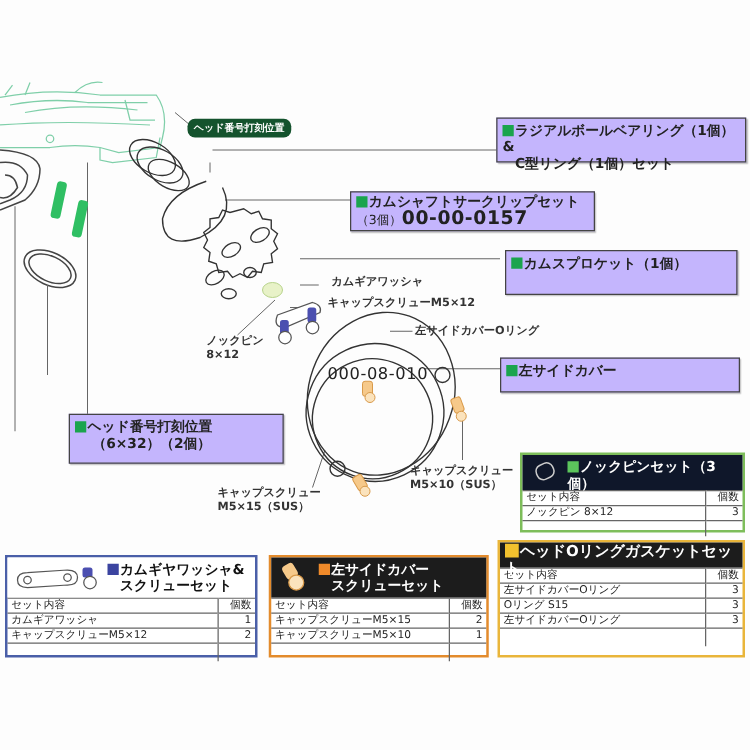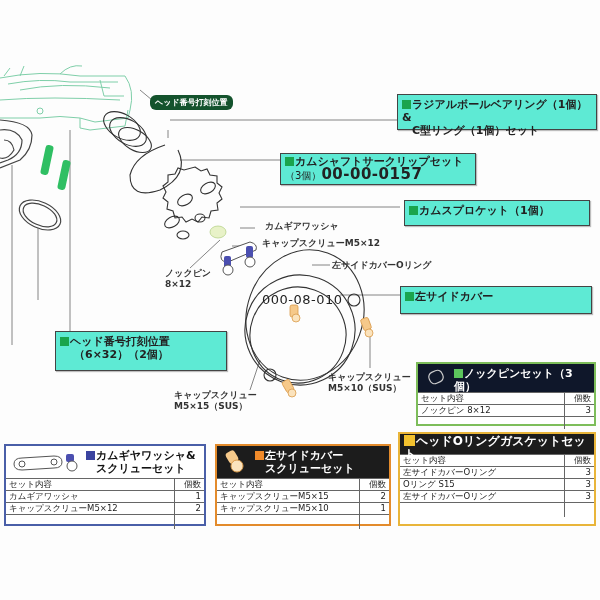--- a/index.html
+++ b/index.html
@@ -1,20 +1,20 @@
 <!DOCTYPE html>
 <html><head>
 <meta charset="utf-8">
 <style>
   * { box-sizing: border-box; margin: 0; padding: 0; }
   html, body { width: 600px; height: 600px; background: #fdfdfd; overflow: hidden; }
   body { position: relative; font-family: "DejaVu Sans", sans-serif; color: #222; }
   #diagram { position: absolute; left: 0; top: 0; width: 600px; height: 600px; }
   .callout {
-    position: absolute; border: 1px solid #444; background: #5eead4;
+    position: absolute; border: 1px solid #444; background: #c4b5fd;
     font-size: 11px; line-height: 13px; padding: 3px 4px; font-weight: bold; color: #222;
     box-shadow: 1px 1px 1px rgba(0,0,0,0.25);
   }
   .sq { display: inline-block; width: 9px; height: 9px; background: #1aa44d; margin-right: 1px; vertical-align: -1px; }
   .partno { font-size: 15px; font-weight: bold; letter-spacing: 0.5px; }
   .label { position: absolute; font-size: 9px; line-height: 11px; color: #333; font-weight: bold; white-space: nowrap; }
   .red-tag { position: absolute; background: #14532d; color: #fff; font-size: 8px; font-weight: bold; padding: 2px 5px; border-radius: 6px; white-space: nowrap; }
   .big-partno { position: absolute; font-size: 13px; color: #222; letter-spacing: 0.5px; }
 
   .setbox { position: absolute; background: #fff; border: 2px solid; }
@@ -121,21 +121,21 @@
 <div class="callout" style="left:397px; top:94px; width:200px; height:36px;">
   <span class="sq"></span><span>ラジアルボールベアリング（1個）&amp;</span><br>
   <span style="padding-left:10px;text-align:right;">C型リング（1個）セット</span>
 </div>
 
 <div class="callout" style="left:280px; top:153px; width:196px; height:32px; padding-top:1px;">
   <span class="sq"></span><span>カムシャフトサークリップセット</span><br>
   <span style="font-weight:normal; font-size:10px;">（3個）</span><span class="partno">00-00-0157</span>
 </div>
 
-<div class="callout" style="left:404px; top:200px; width:186px; height:26px;">
+<div class="callout" style="left:404px; top:200px; width:186px; height:36px;">
   <span class="sq"></span><span>カムスプロケット（1個）</span>
 </div>
 
 <div class="callout" style="left:400px; top:286px; width:192px; height:28px;">
   <span class="sq"></span><span>左サイドカバー</span>
 </div>
 
 <div class="callout" style="left:55px; top:331px; width:172px; height:40px;">
   <span class="sq"></span><span>ヘッド番号打刻位置</span><br>
   <span style="padding-left:14px;">（6×32）（2個）</span>

